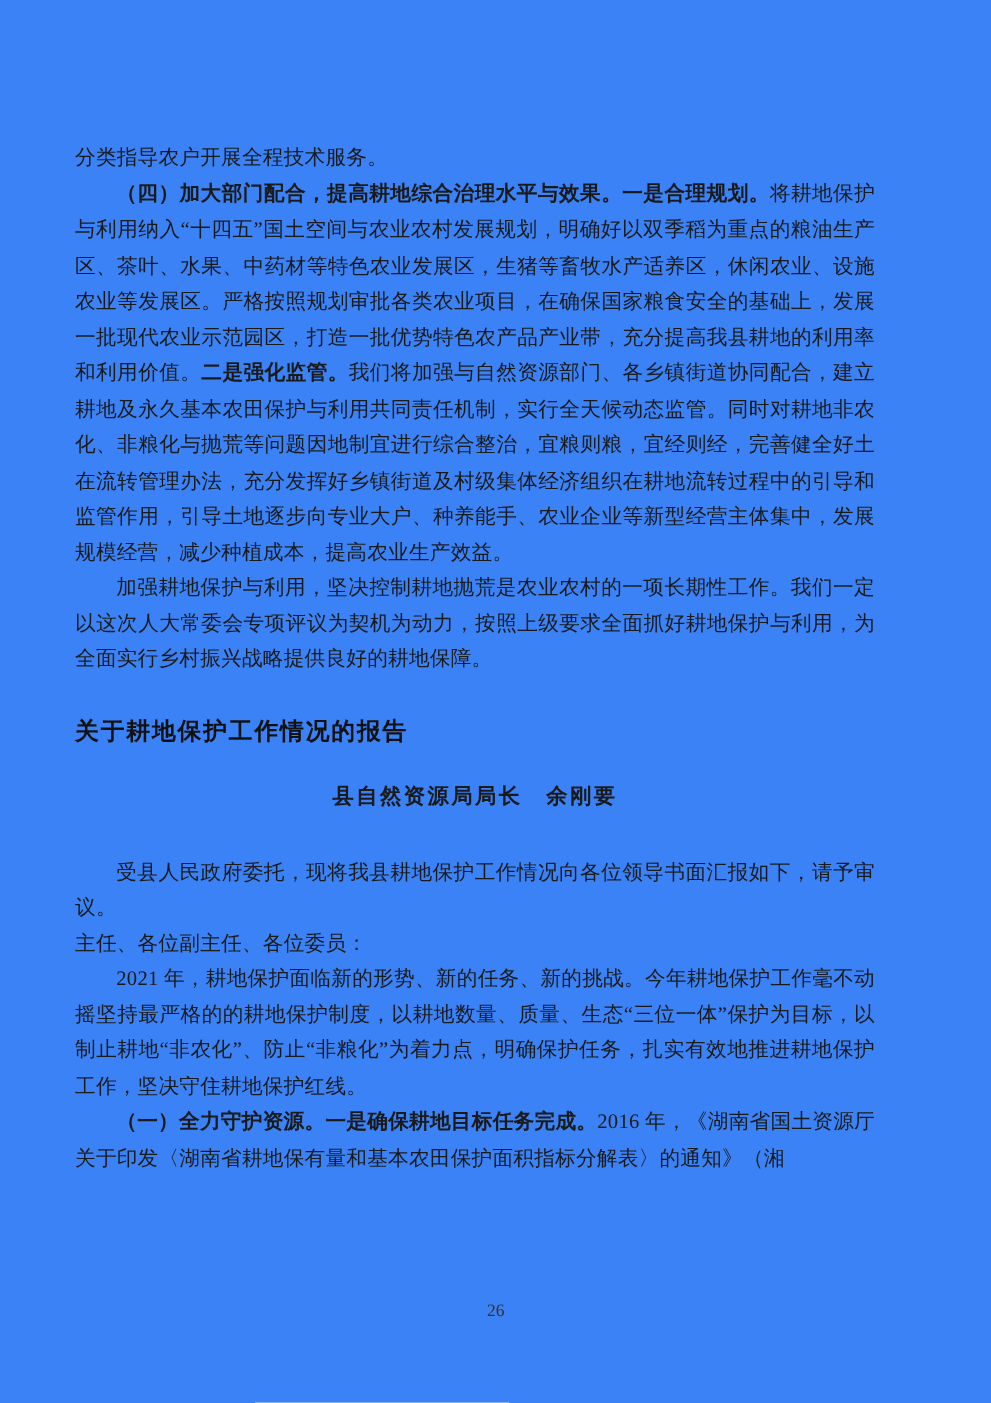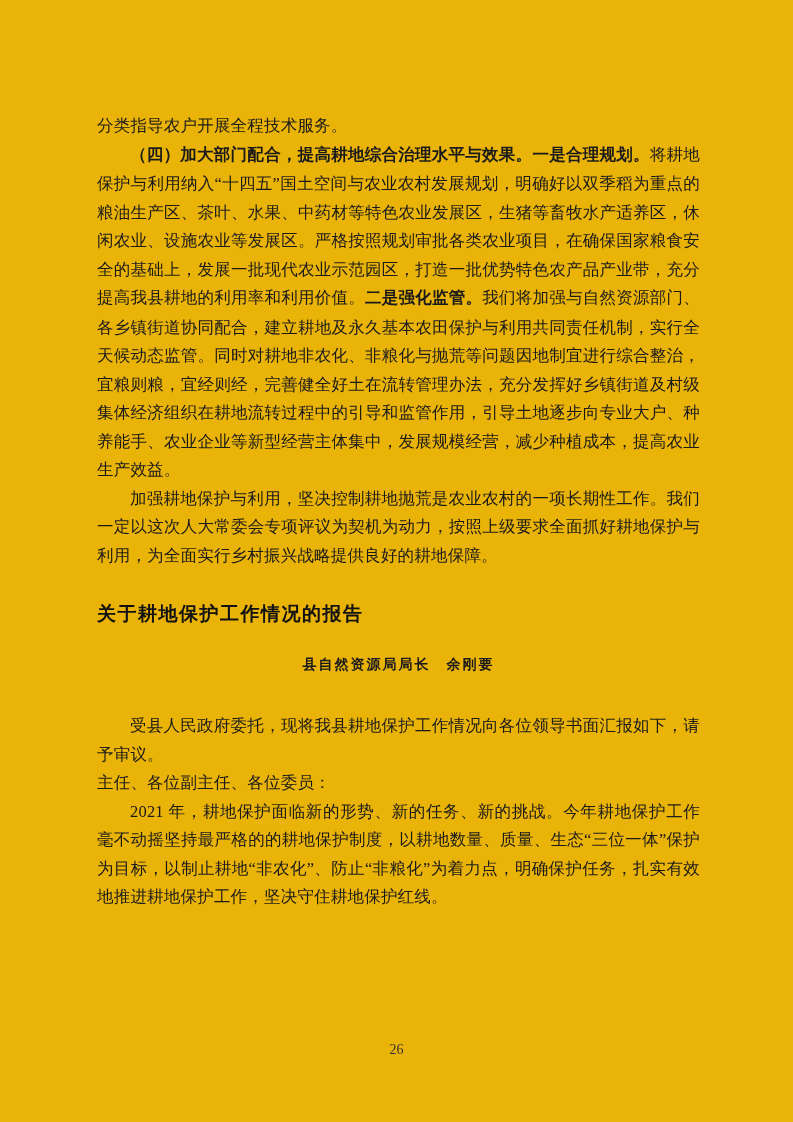--- a/index.html
+++ b/index.html
@@ -7,22 +7,22 @@
     width: 793px; height: 1122px;
     background: #ffffff;
     font-family: "Liberation Serif", "DejaVu Serif", serif;
     color: #1a1a1a;
     overflow: hidden;
   }
   .page {
     position: relative;
     width: 793px; height: 1122px;
     box-sizing: border-box;
-    padding: 112px 93px 0 97px;
-    background: #eab308;
+    padding: 112px 93px 0 60px;
+    background: #3b82f6;
   }
   .para {
     margin: 0;
     font-size: 16.5px;
     line-height: 28.5px;
     text-align: justify;
     text-justify: inter-character;
     letter-spacing: 0.2px;
     color: #1a1a1a;
     word-break: break-all;
@@ -39,21 +39,21 @@
     font-size: 19px;
     line-height: 28px;
     font-weight: 700;
     letter-spacing: 1.5px;
     font-family: "Liberation Sans", "DejaVu Sans", sans-serif;
     color: #111111;
   }
   .report-author {
     margin: 26px 0 0 0;
     text-align: center;
-    font-size: 14px;
+    font-size: 17px;
     line-height: 22px;
     font-weight: 700;
     letter-spacing: 2px;
     font-family: Liberation Serif, serif;
     color: #1a1a1a;
   }
   .section-after { margin-top: 36px; }
   .page-number {
     position: absolute;
     left: 0; bottom: 64px;
@@ -78,17 +78,18 @@
     </div>
 
   <h1 class="report-title">关于耕地保护工作情况的报告</h1>
 
   <div class="report-author">县自然资源局局长　余刚要</div>
 
   <div class="section section-after">
       <p class="para indent"><span class="run">受县人民政府委托，现将我县耕地保护工作情况向各位领导书面汇报如下，请予审议。</span></p>
       <p class="para"><span class="run">主任、各位副主任、各位委员：</span></p>
       <p class="para indent"><span class="run">2021 年，耕地保护面临新的形势、新的任务、新的挑战。今年耕地保护工作毫不动摇坚持最严格的的耕地保护制度，以耕地数量、质量、生态“三位一体”保护为目标，以制止耕地“非农化”、防止“非粮化”为着力点，明确保护任务，扎实有效地推进耕地保护工作，坚决守住耕地保护红线。</span></p>
+      <p class="para indent"><span class="run run-b">（一）全力守护资源。一是确保耕地目标任务完成。</span><span class="run">2016 年，《湖南省国土资源厅关于印发〈湖南省耕地保有量和基本农田保护面积指标分解表〉的通知》（湘</span></p>
     </div>
 
   <div class="page-number">26</div>
 
 </div>
 
 </body></html>

